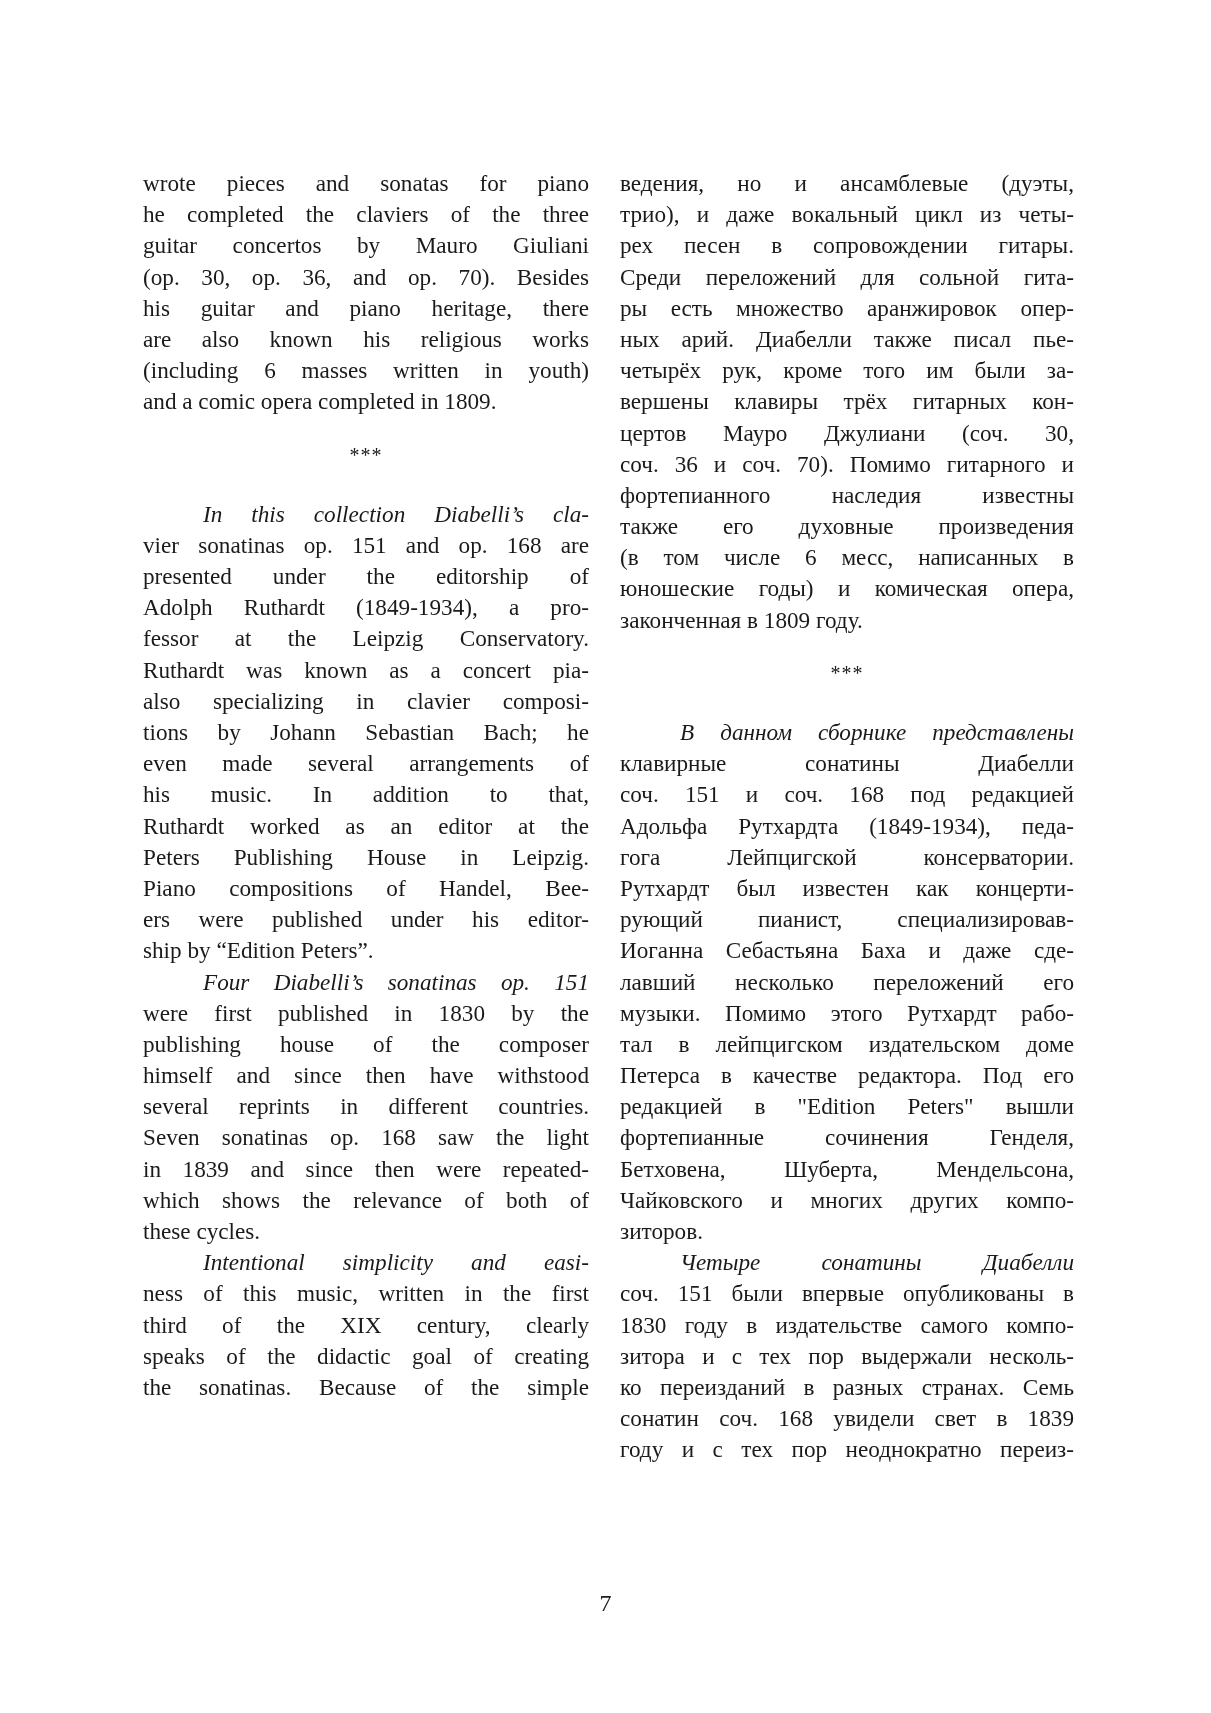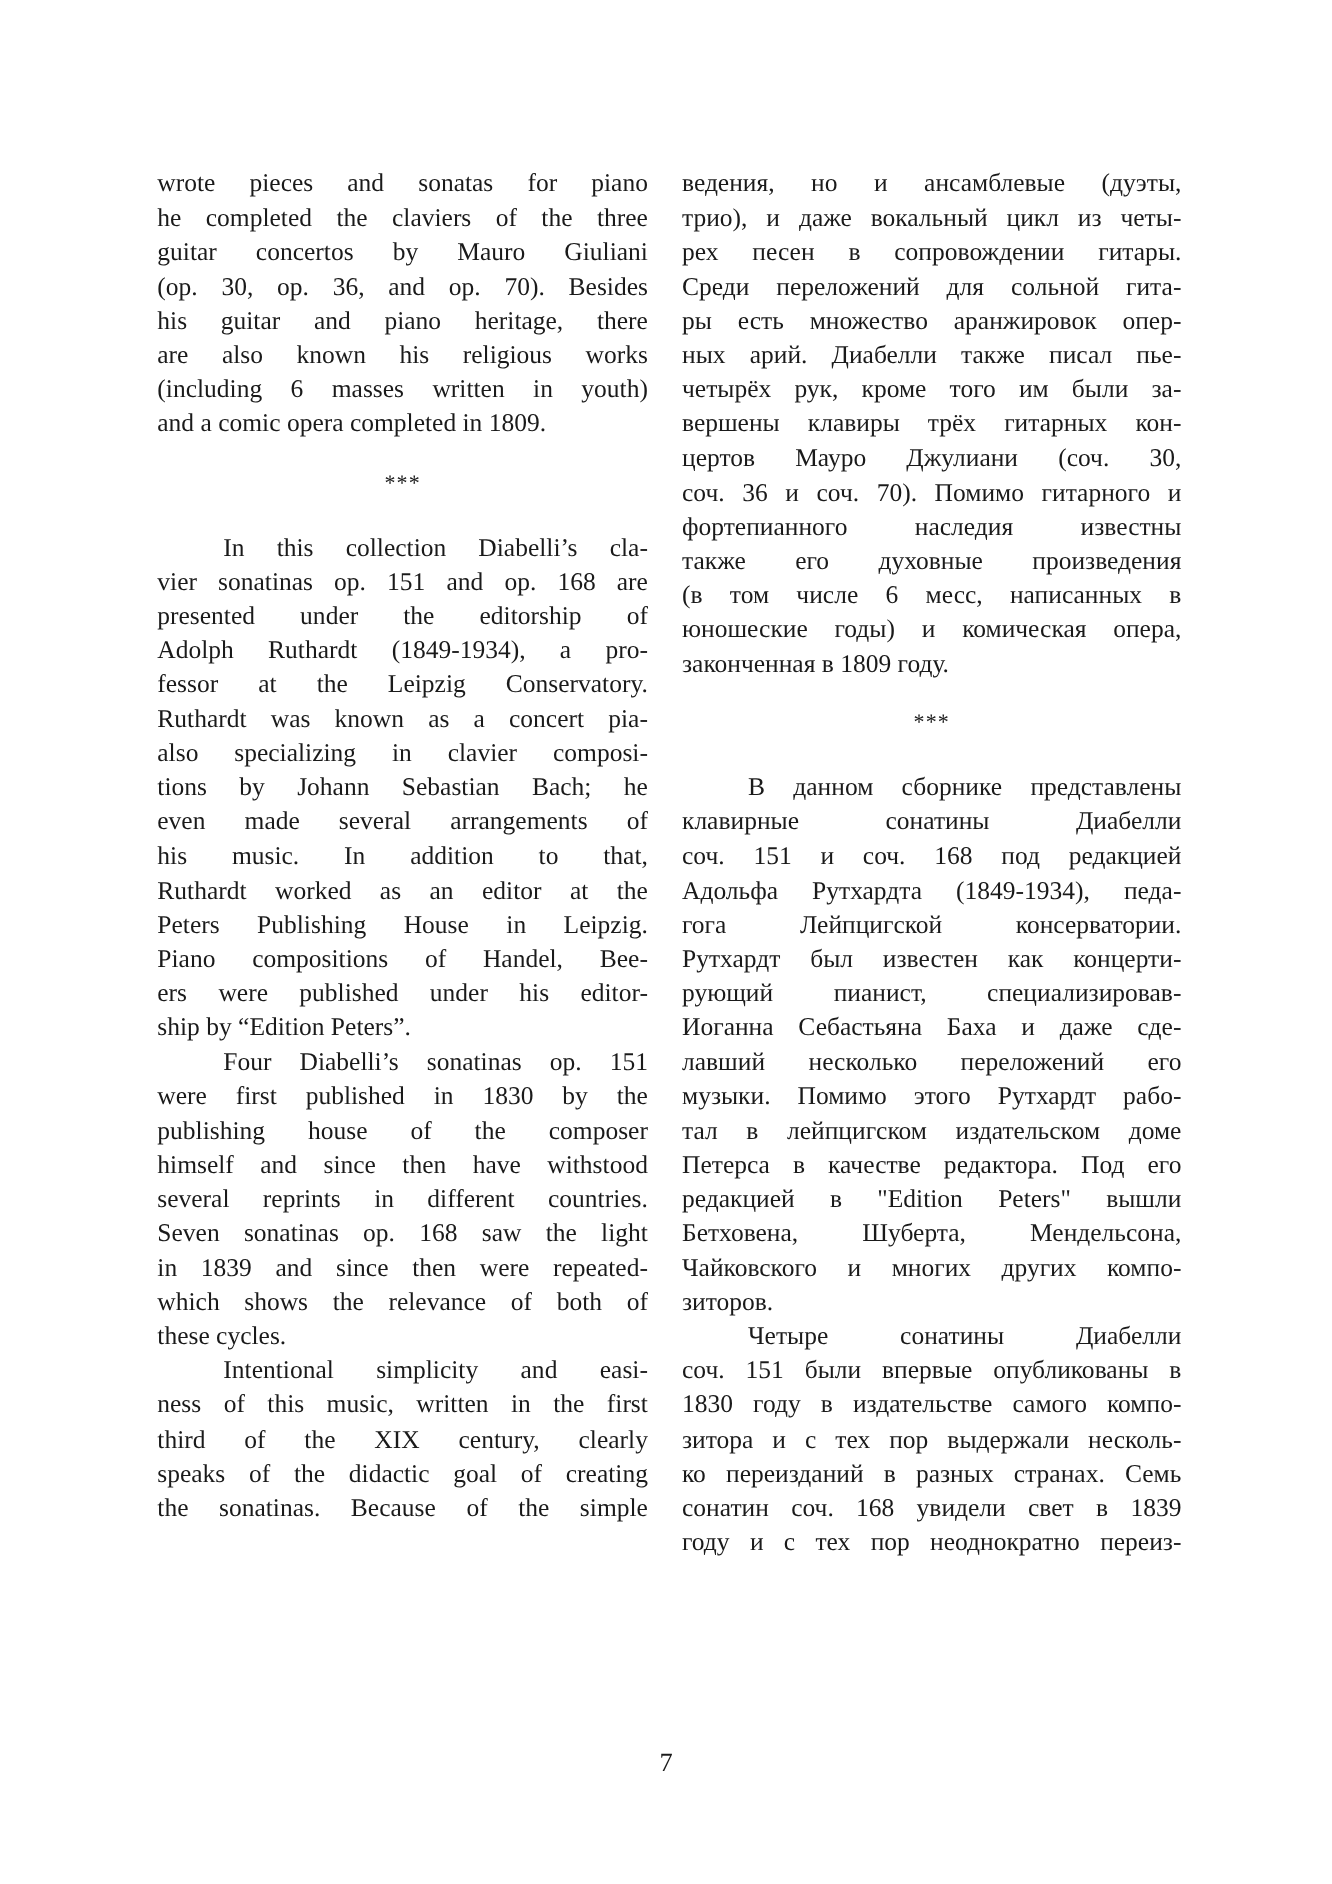--- a/index.html
+++ b/index.html
@@ -15,21 +15,21 @@
       font-family: "Liberation Serif", "DejaVu Serif", serif;
       color: #1a1a1a;
     }
     .page {
       position: absolute;
       left: 0; top: 0;
       width: 1211px; height: 1713px;
     }
     .column {
       position: absolute;
-      top: 152px;
+      top: 168px;
       width: 446px;
       font-size: 23.2px;
       line-height: 31.2px;
       text-align: justify;
       hyphens: manual;
     }
     .col-en { left: 143px; }
     .col-ru { left: 620px; width: 454px; }
     .line {
       display: block;
@@ -37,20 +37,21 @@
       text-align-last: justify;
       white-space: nowrap;
       height: 31.2px;
       overflow: visible;
     }
     .line.last {
       text-align-last: left;
     }
     .line.indent {
       padding-left: 60px;
+      font-style: italic;
     }
     .separator {
       text-align: center;
       height: 31.2px;
       margin: 22px 0 28px 0;
       letter-spacing: 1px;
       font-size: 20px;
     }
     .page-number {
       position: absolute;
@@ -141,20 +142,21 @@
       <span class="line">Адольфа Рутхардта (1849-1934), педа-</span>
       <span class="line">гога Лейпцигской консерватории.</span>
       <span class="line">Рутхардт был известен как концерти-</span>
       <span class="line">рующий пианист, специализировав-</span>
       <span class="line">Иоганна Себастьяна Баха и даже сде-</span>
       <span class="line">лавший несколько переложений его</span>
       <span class="line">музыки. Помимо этого Рутхардт рабо-</span>
       <span class="line">тал в лейпцигском издательском доме</span>
       <span class="line">Петерса в качестве редактора. Под его</span>
       <span class="line">редакцией в "Edition Peters" вышли</span>
+      <span class="line">фортепианные сочинения Генделя,</span>
       <span class="line">Бетховена, Шуберта, Мендельсона,</span>
       <span class="line">Чайковского и многих других компо-</span>
       <span class="line last">зиторов.</span>
     </div>
     <div>
       <span class="line indent">Четыре сонатины Диабелли</span>
       <span class="line">соч. 151 были впервые опубликованы в</span>
       <span class="line">1830 году в издательстве самого компо-</span>
       <span class="line">зитора и с тех пор выдержали несколь-</span>
       <span class="line">ко переизданий в разных странах. Семь</span>

